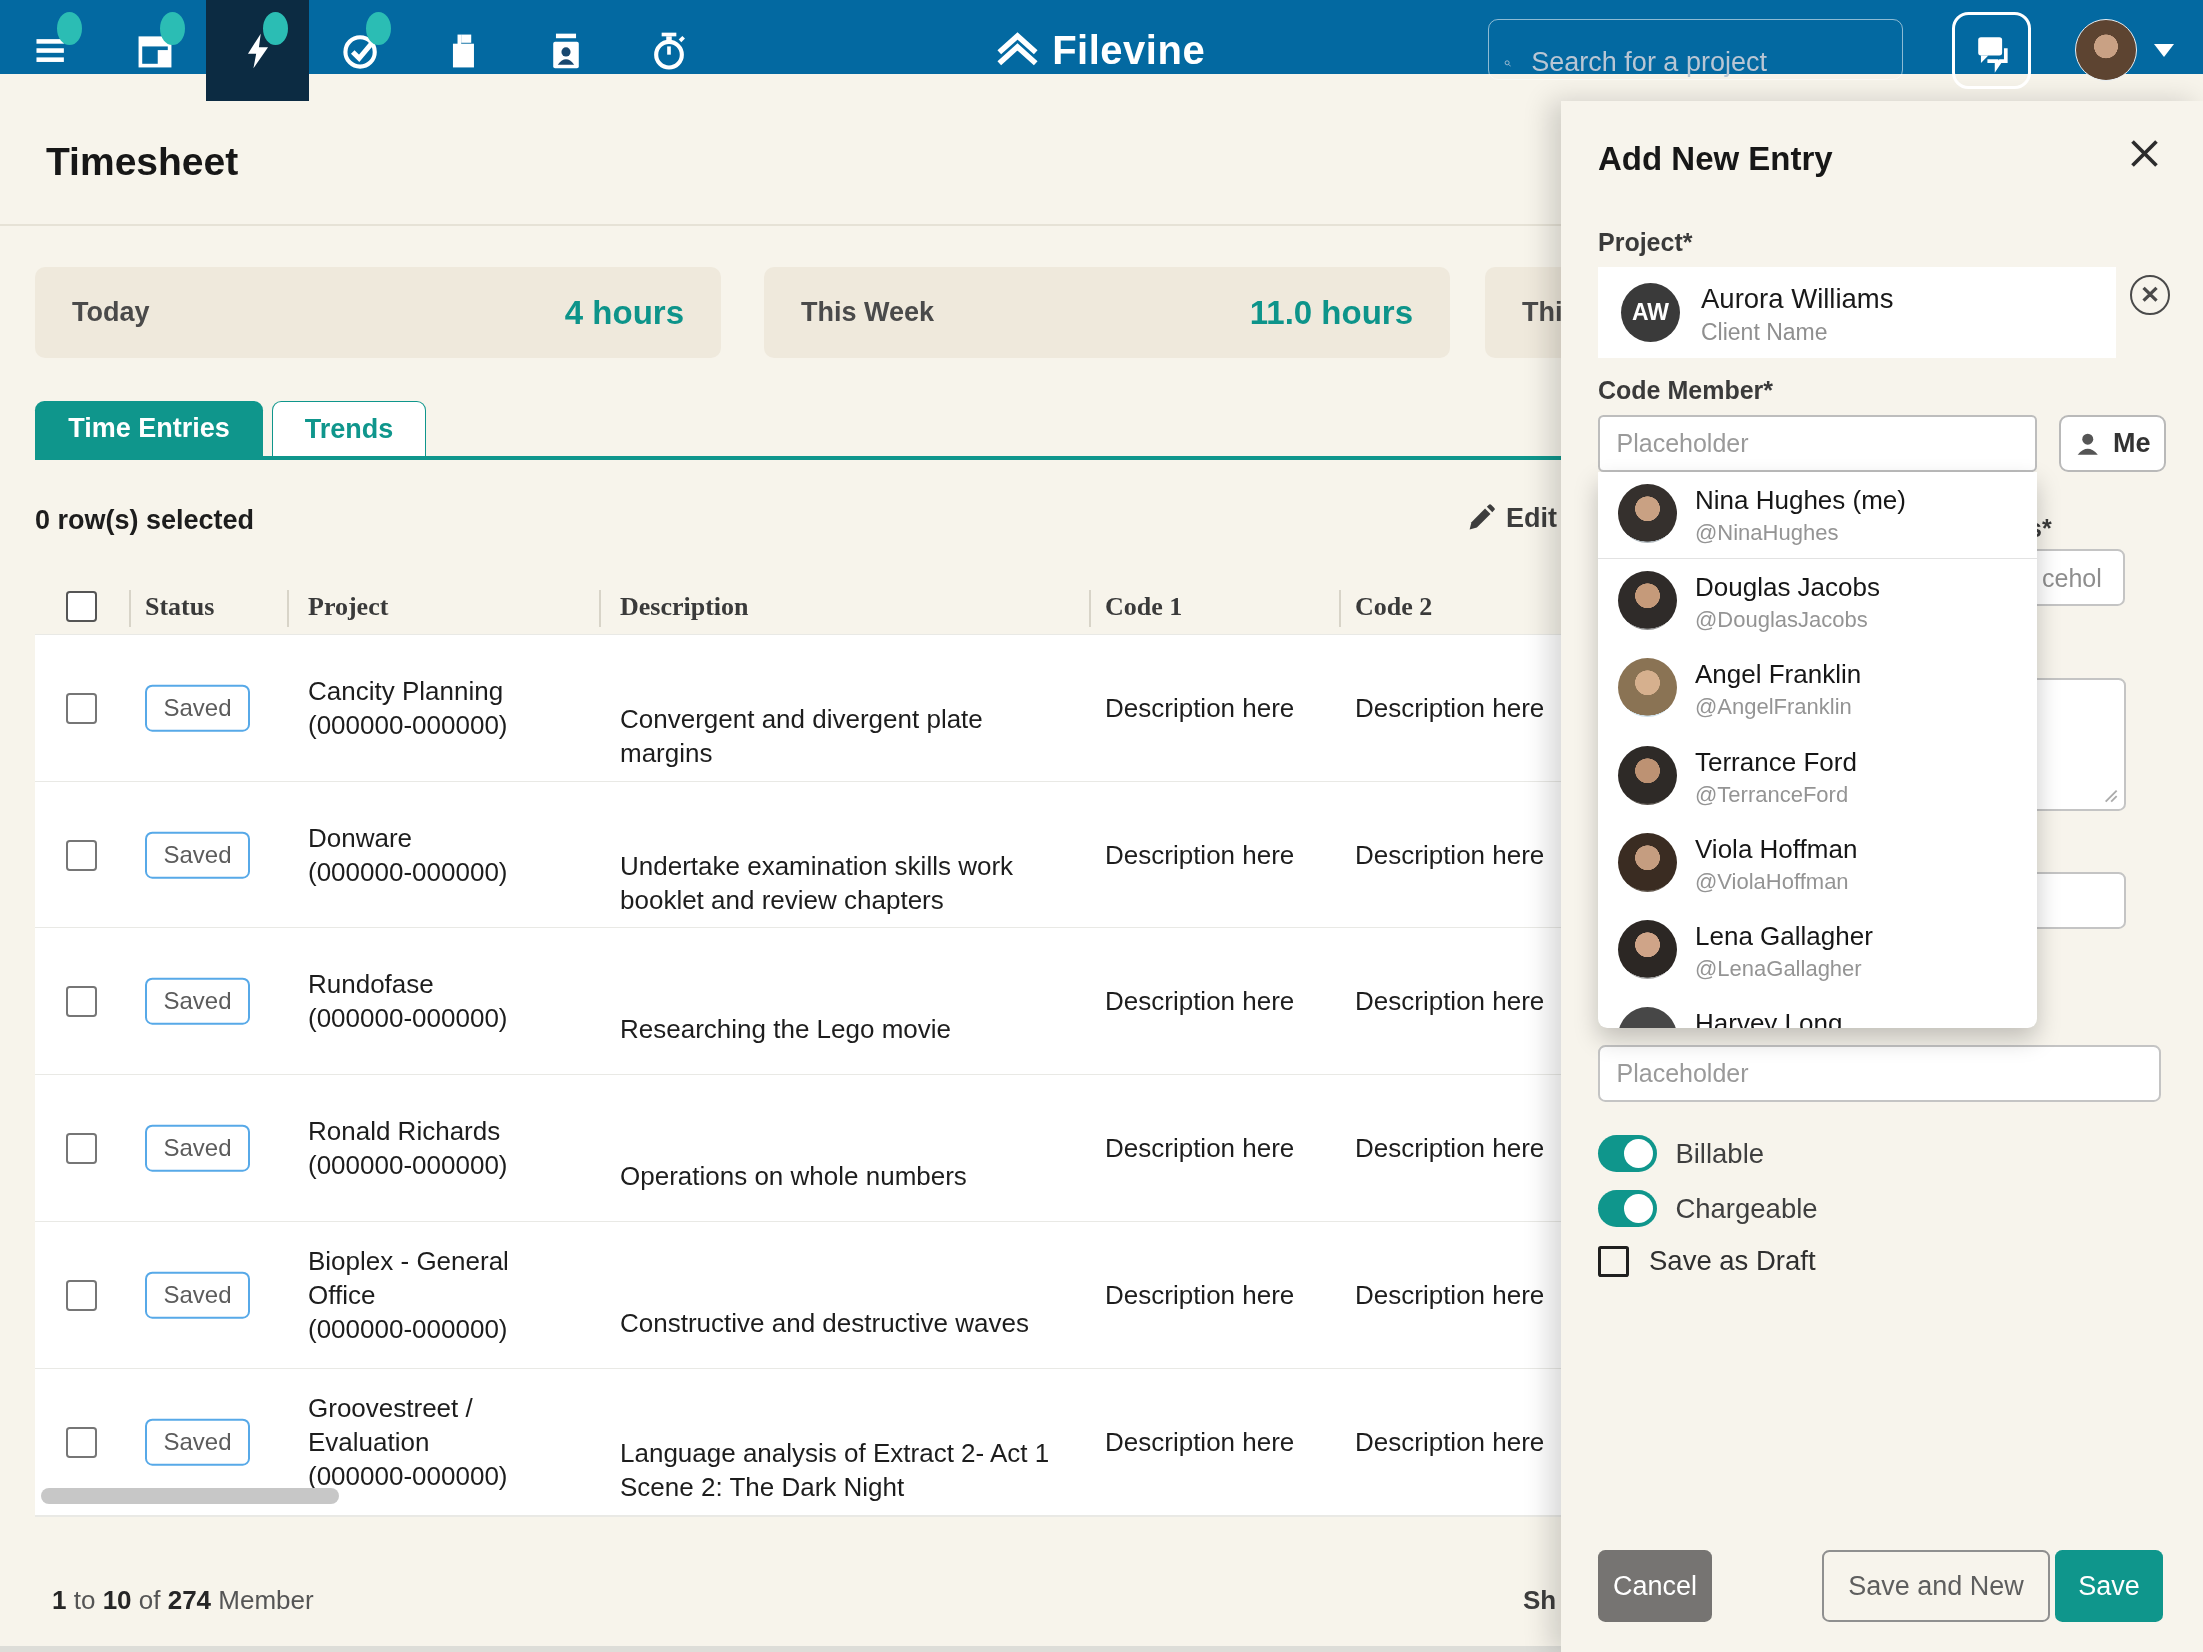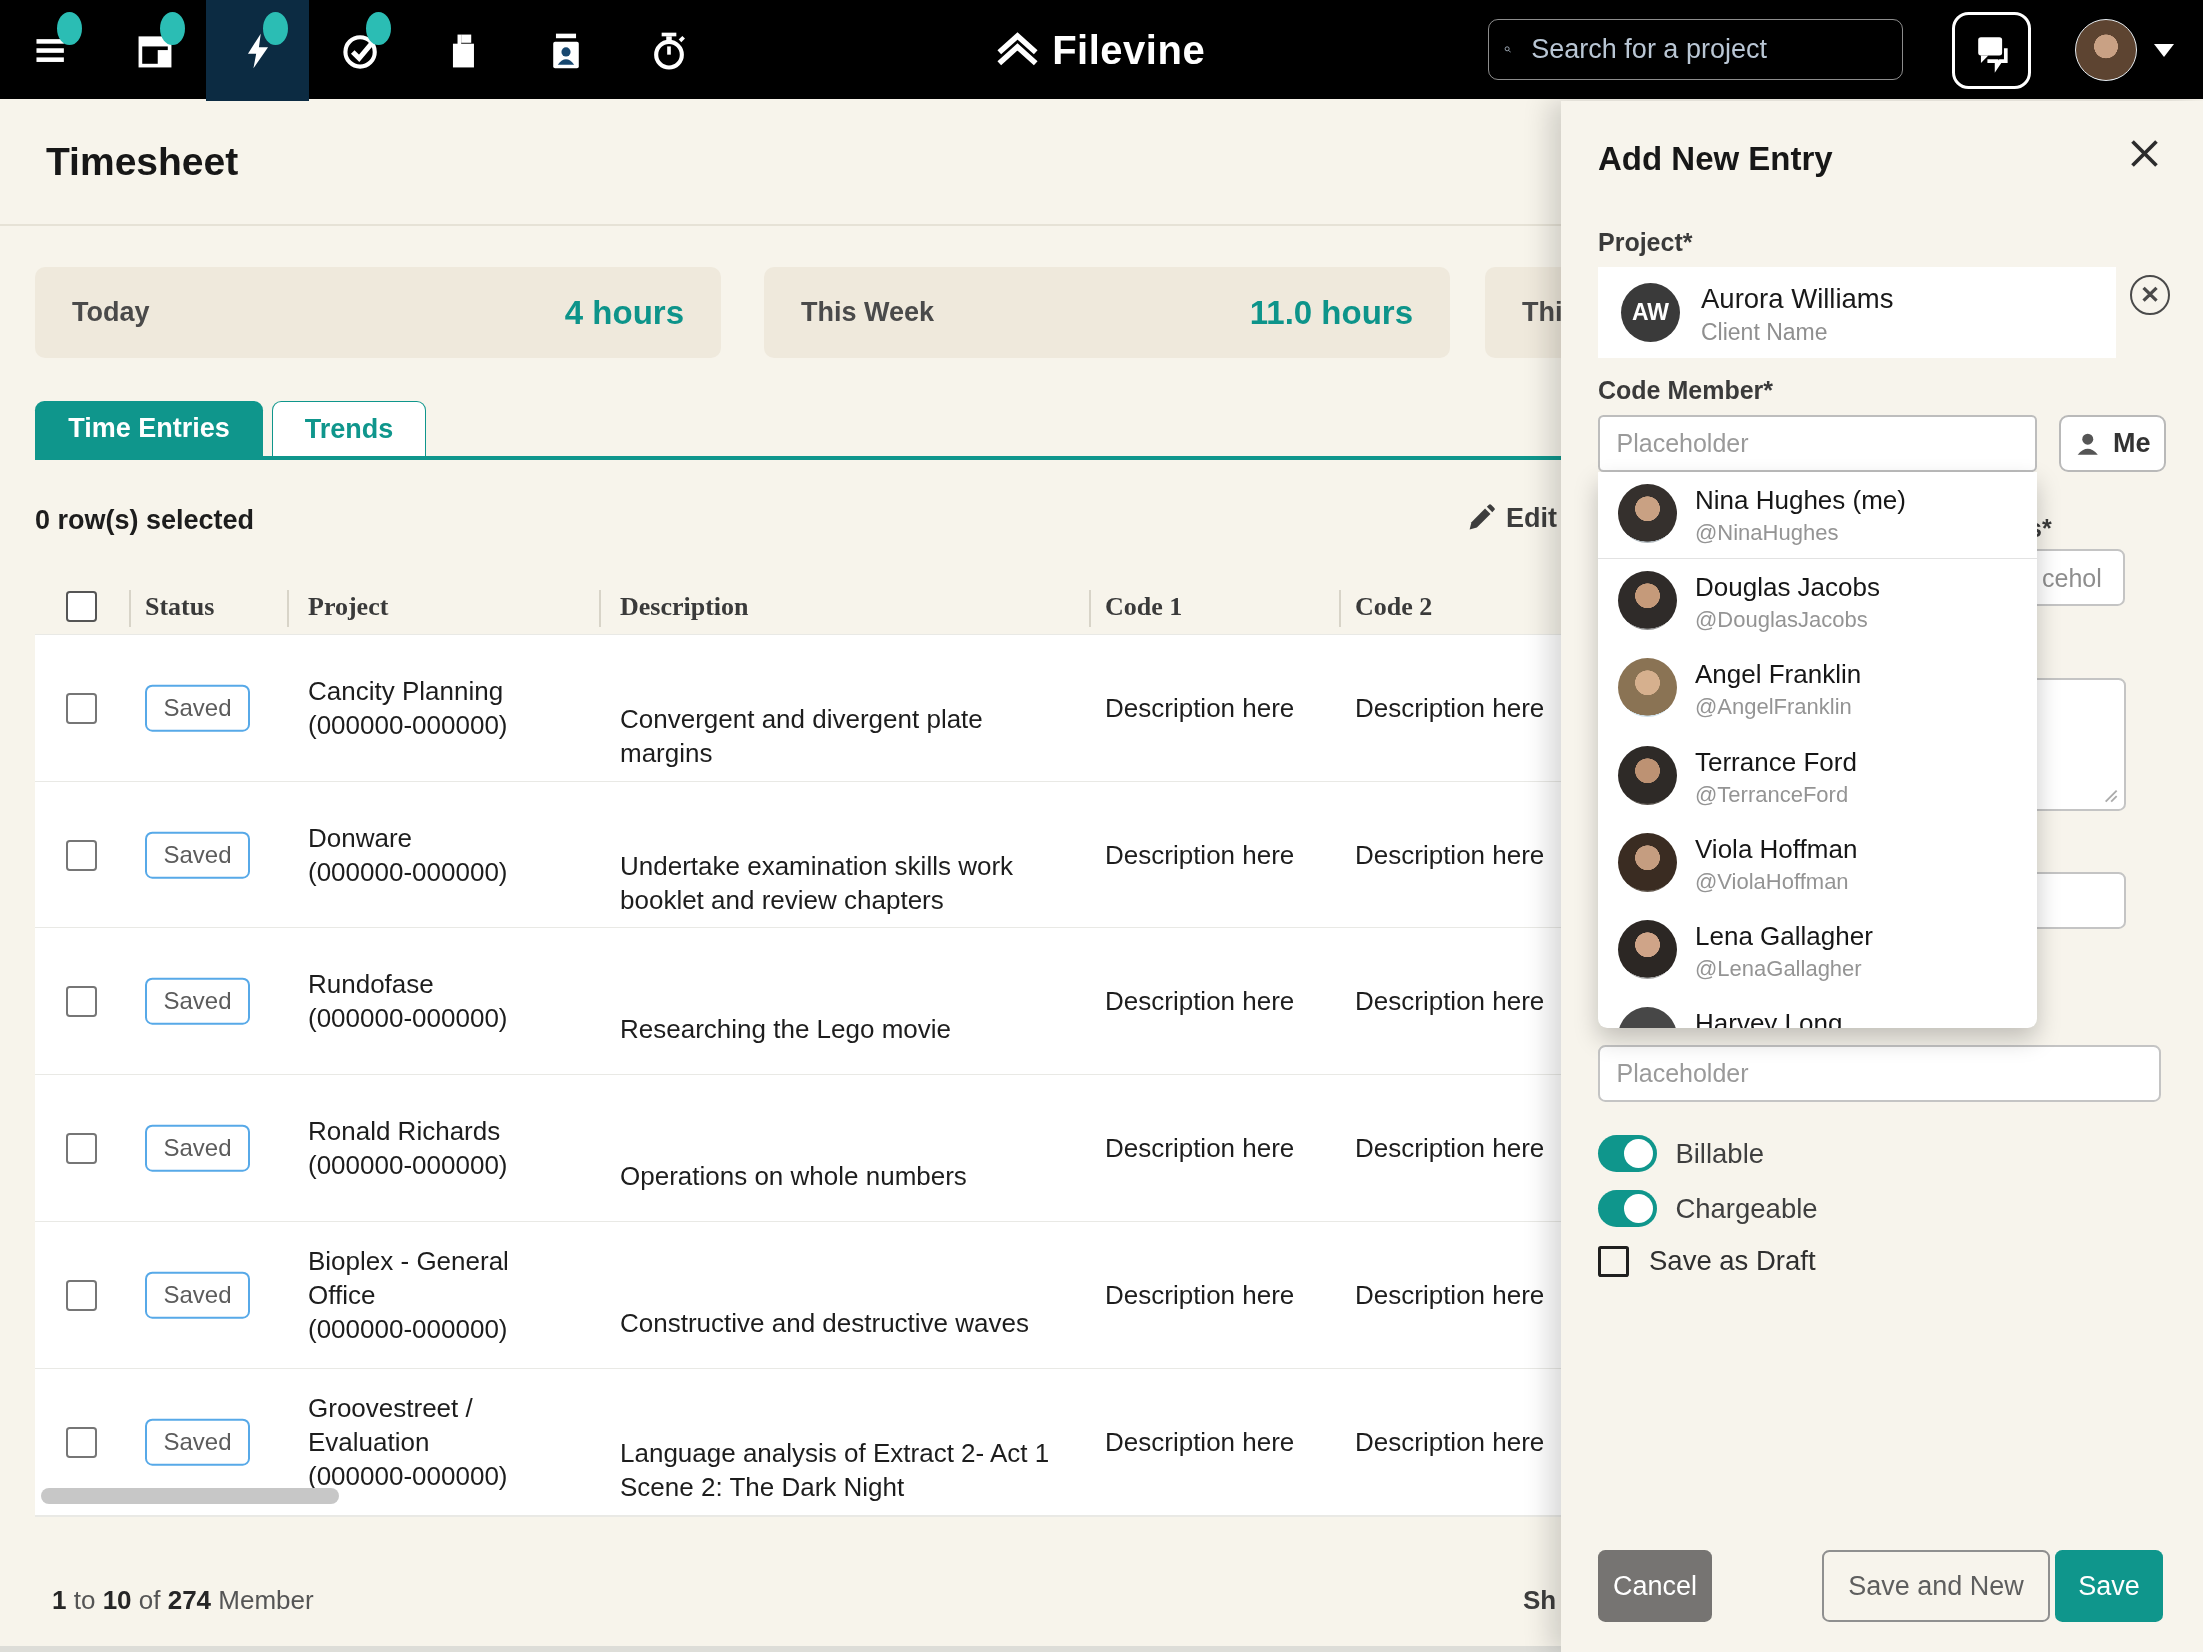--- a/index.html
+++ b/index.html
@@ -1,27 +1,27 @@
 <!DOCTYPE html>
 <html style="font-size:14.7px"><head>
 <meta charset="utf-8">
 <style>
   html,body{margin:0;padding:0;}
   .screen{position:relative;width:2204px;height:1653px;overflow:hidden;
     background:#F7F4EB;font-family:"Liberation Sans",sans-serif;color:#1f1f1f;}
 
   
-  .nav{position:absolute;left:0;top:0;width:2204px;height:99px;background:#000000;z-index:40;}
+  .nav{position:absolute;left:0;top:0;width:2204px;height:74px;background:#0369a1;z-index:40;}
   .nav-item{position:absolute;top:0;width:103px;height:101px;display:flex;align-items:center;justify-content:center;}
   .nav-item.active{background:#0C2B42;}
   .nav-dot{position:absolute;left:57px;top:12px;width:25px;height:33px;border-radius:50%;background:#2BBDB4;}
   .brand{position:absolute;left:992px;top:0;height:101px;display:flex;align-items:center;gap:9.2px;}
   .brand-text{color:#fff;font-size:40px;font-weight:bold;letter-spacing:0.5px;}
   .search{position:absolute;left:1488px;top:19px;width:415px;height:61px;border:1.8px solid rgba(255,255,255,.55);
-    border-radius:10px;display:flex;align-items:center;padding:0 14.7px;box-sizing:border-box;gap:18px;}
+    border-radius:10px;display:flex;align-items:flex-end;padding:0 14.7px;box-sizing:border-box;gap:18px;}
   .search input{flex:1;background:transparent;border:none;outline:none;font-size:27px;color:#C7D3E2;
     font-family:"Liberation Sans",sans-serif;}
   .search input::placeholder{color:#B9C6D4;}
   .chat-btn{position:absolute;left:1952px;top:12px;width:79px;height:77px;border:3.7px solid #fff;border-radius:16.5px;
     display:flex;align-items:center;justify-content:center;box-sizing:border-box;}
   .nav-avatar{position:absolute;left:2075px;top:19px;width:62px;height:62px;border-radius:50%;
     background:radial-gradient(circle at 50% 44%,#c9a184 0 26%,#5d4431 27% 74%,#e3e9ee 75%);
     border:1.8px solid #e8eef2;box-sizing:border-box;}
   .nav-caret{position:absolute;left:2154px;top:44px;width:0;height:0;border-left:10px solid transparent;
     border-right:10px solid transparent;border-top:13px solid #fff;}

